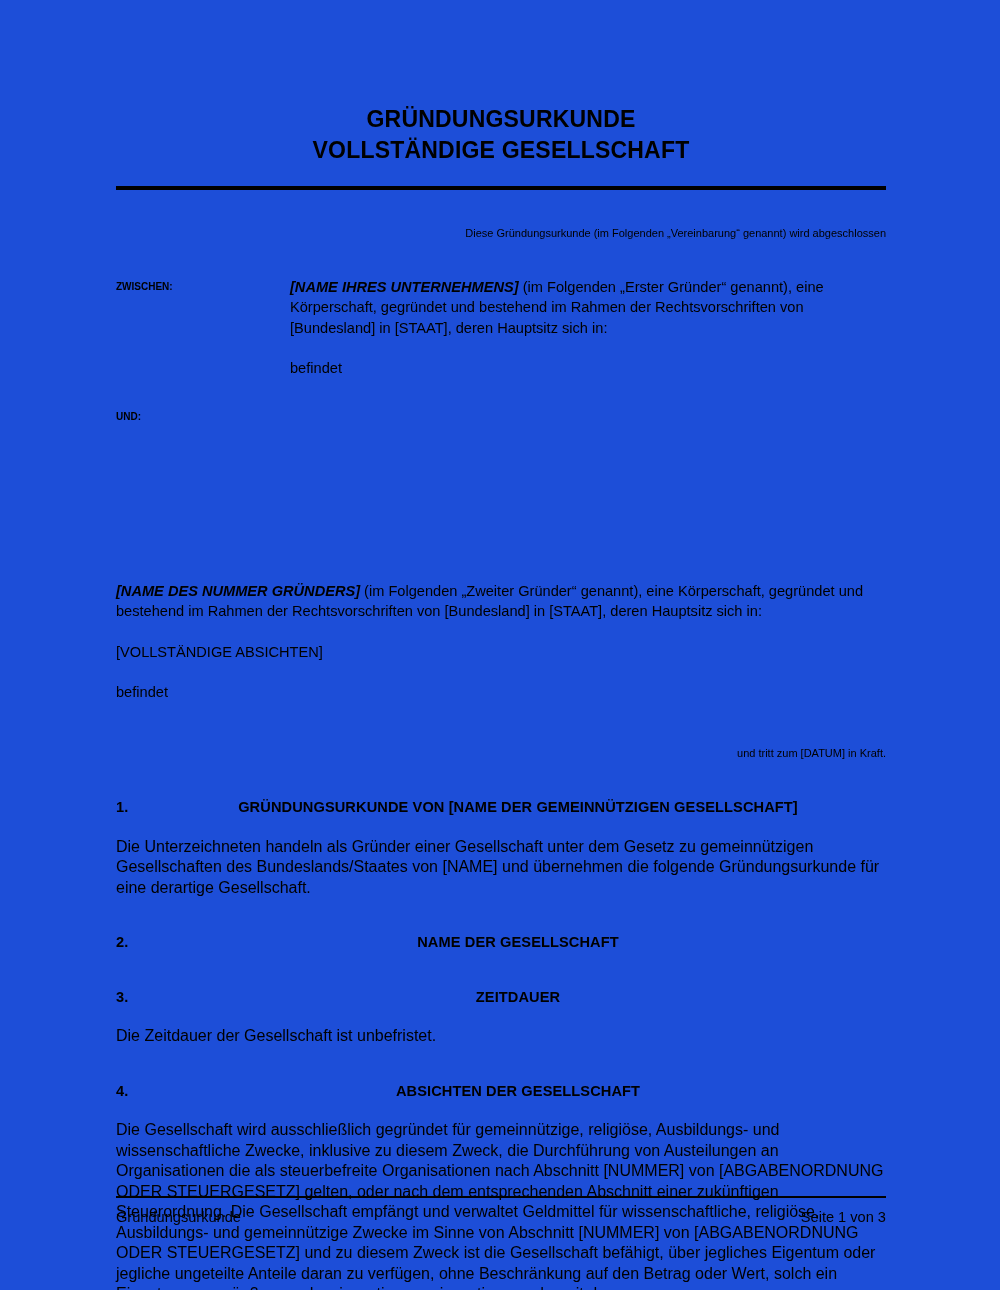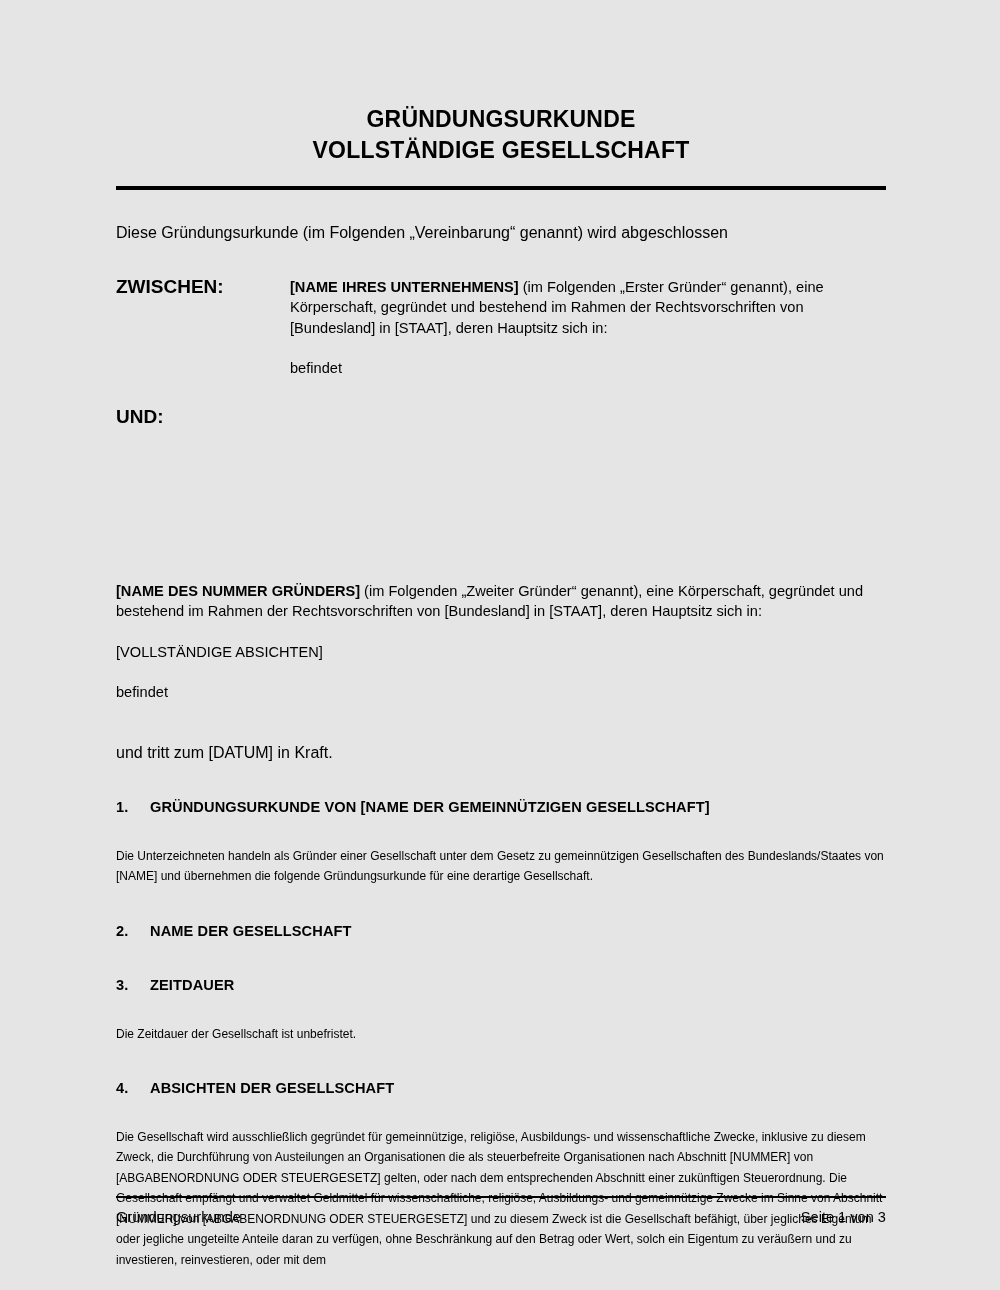--- a/index.html
+++ b/index.html
@@ -11,21 +11,21 @@
   body {
     font-family: "Liberation Sans", sans-serif;
     color: #000000;
     -webkit-font-smoothing: antialiased;
   }
   .page {
     position: relative;
     width: 1000px;
     height: 1290px;
     margin: 0 auto;
-    background: #e5e5e5;
+    background: #1d4ed8;
     box-sizing: border-box;
     overflow: hidden;
   }
   .content {
     position: absolute;
     left: 116px;
     top: 0;
     width: 770px;
     height: 1290px;
   }
@@ -45,50 +45,51 @@
   }
   .title-rule {
     border: 0;
     border-top: 4px solid #000000;
     margin: 20px 0 0 0;
     width: 100%;
   }
 
   
   .para {
-    font-size: 16px;
-    line-height: 20.5px;
-    margin: 0;
-    text-align: left;
+    font-size: 11px;
+    line-height: 20.5px;
+    margin: 0;
+    text-align: right;
   }
   .intro {
     margin-top: 33px;
   }
 
   
   .party {
     display: flex;
     margin-top: 33px;
   }
   .party-label {
     flex: 0 0 174px;
-    font-size: 19px;
+    font-size: 10px;
     line-height: 20.5px;
     font-weight: bold;
   }
   .party-body {
     flex: 1 1 auto;
     font-size: 14.6px;
     line-height: 20.5px;
   }
   .party-body .sub {
     margin-top: 20px;
   }
   .party-body b {
     font-weight: bold;
+    font-style: italic;
   }
   .party.second {
     margin-top: 28px;
     flex-direction: column;
   }
   .closing {
     margin-top: 40px;
   }
 
   
@@ -100,24 +101,25 @@
     font-size: 14.6px;
     font-weight: bold;
     line-height: 20.5px;
     letter-spacing: 0.1px;
   }
   .section-num {
     flex: 0 0 34px;
   }
   .section-title {
     flex: 1 1 auto;
+    text-align: center;
   }
   .section-body {
-    margin-top: 28px;
-    font-size: 12px;
+    margin-top: 19px;
+    font-size: 16px;
     line-height: 20.5px;
   }
 
   
   .footer {
     position: absolute;
     left: 116px;
     top: 1196px;
     width: 770px;
   }

